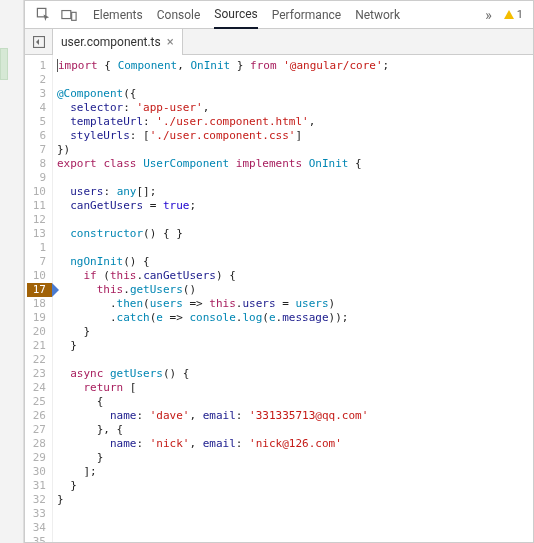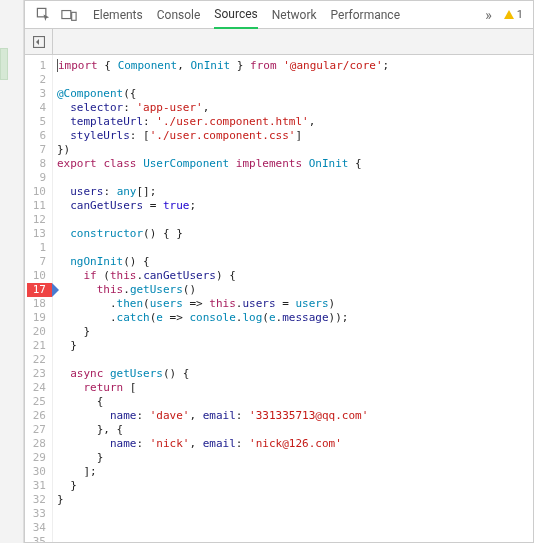--- a/index.html
+++ b/index.html
@@ -50,21 +50,21 @@
 }
 .tabs {
   display: flex;
   align-items: center;
   gap: 14px;
   margin-left: 10px;
   font-size: 12px;
   color: #5a5a5a;
 }
 .tab { cursor: pointer; padding: 6px 0; }
-.tab.active { color: #333; border-bottom: 2px solid #22c55e; }
+.tab.active { color: #333; border-bottom: 2px solid #0f172a; }
 .tb-spacer { flex: 1; }
 .more { color: #6e6e6e; font-size: 14px; padding: 0 6px; }
 .warn-badge {
   display: flex; align-items: center; gap: 3px;
   color: #5a5a5a; font-size: 11px;
   padding: 0 4px;
 }
 .warn-tri {
   width: 0; height: 0;
   border-left: 5px solid transparent;
@@ -107,21 +107,21 @@
   background: #fff;
   color: #b0b0b0;
   text-align: right;
   padding: 4px 6px 4px 2px;
   border-right: 1px solid #eee;
   user-select: none;
   min-width: 28px;
 }
 .gutter .ln { height: 14px; line-height: 14px; }
 .gutter .ln.bp {
-  background: #ef4444;
+  background: #a16207;
   color: #fff;
   position: relative;
   margin-right: -6px;
   padding-right: 6px;
 }
 .gutter .ln.bp::after {
   content: "";
   position: absolute;
   right: -7px; top: 0;
   border-top: 7px solid transparent;
@@ -167,37 +167,41 @@
     <div class="tb-icon">
       <svg width="16" height="14" viewBox="0 0 18 14" fill="none" stroke="currentColor" stroke-width="1.3">
         <rect x="1" y="2" width="10" height="9"></rect>
         <rect x="12" y="4" width="5" height="9"></rect>
       </svg>
     </div>
     <div class="tabs">
       <div class="tab">Elements</div>
       <div class="tab">Console</div>
       <div class="tab active">Sources</div>
+      <div class="tab">Performance</div>
       <div class="tab">Network</div>
-      <div class="tab">Performance</div>
     </div>
     <div class="tb-spacer"></div>
     <div class="more">»</div>
     <div class="warn-badge">
       <span class="warn-tri"></span>
       <span>1</span>
     </div>
   </div>
 
   <div class="file-tabs">
     <div class="ft-icon">
       <svg width="12" height="12" viewBox="0 0 12 12" fill="none" stroke="currentColor" stroke-width="1.2">
         <rect x="0.5" y="0.5" width="11" height="11"></rect>
         <path d="M3 6 L6 3 L6 9 Z" fill="currentColor" stroke="none"></path>
       </svg>
+    </div>
+    <div class="file-tab">
+      <span>user.component.ts</span>
+      <span class="close">×</span>
     </div>
   </div>
 
   <div class="editor">
     <div class="gutter">
         <div class="ln">1</div>
         <div class="ln">2</div>
         <div class="ln">3</div>
         <div class="ln">4</div>
         <div class="ln">5</div>

